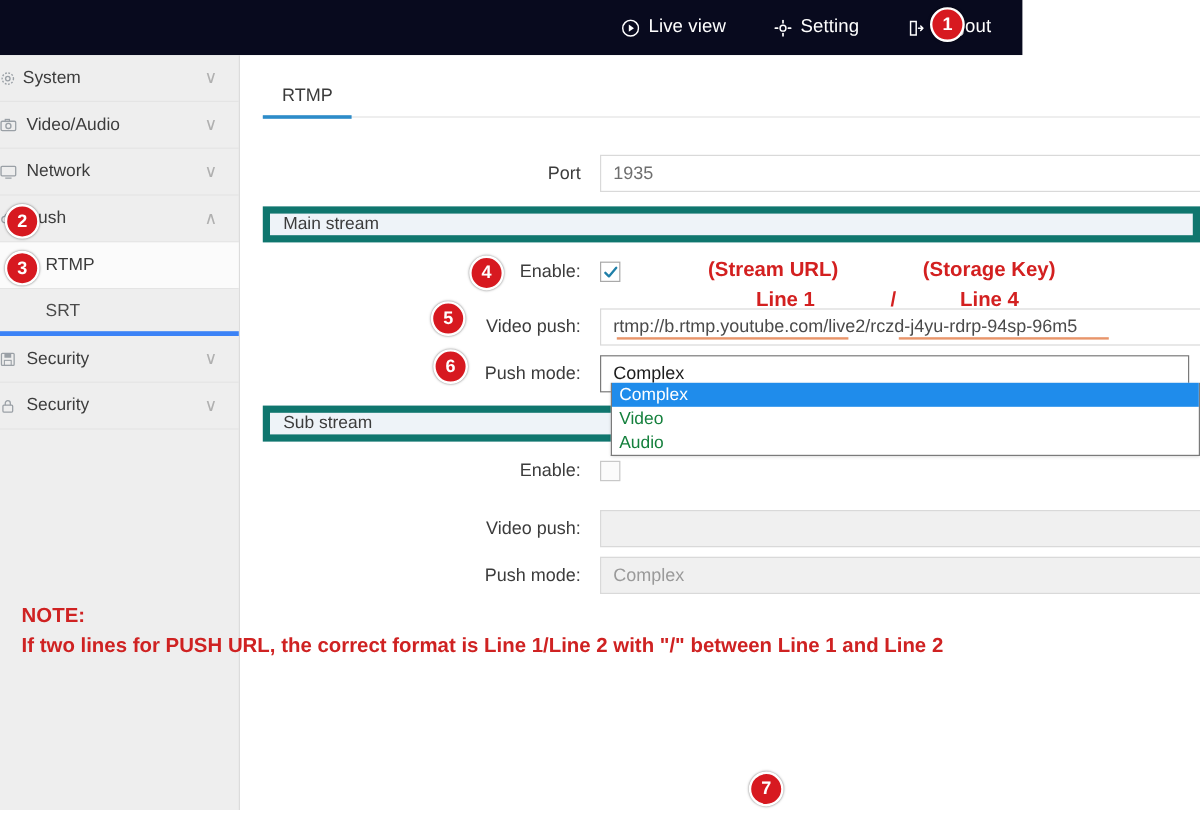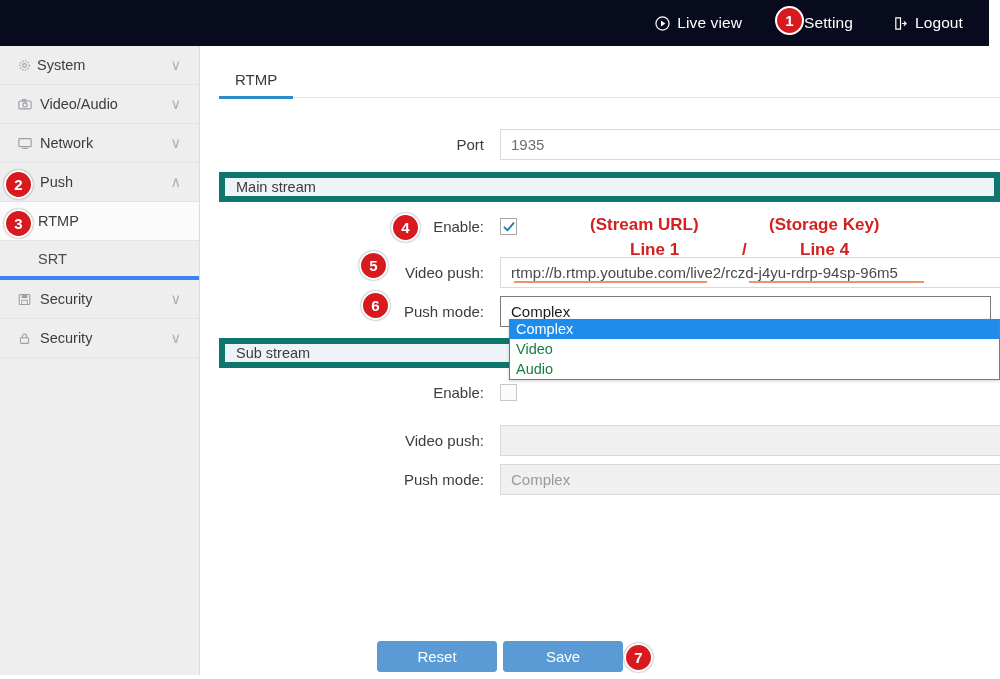--- a/index.html
+++ b/index.html
@@ -6,39 +6,39 @@
   html, body {
     width: 1000px; height: 679px;
     font-family: "Liberation Sans", sans-serif;
     background: #ffffff;
     overflow: hidden;
   }
   .app { position: relative; width: 1000px; height: 679px; background:#fff; }
 
   
   .topbar {
-    position: absolute; left:0; top:0; width:989px; height:46px;
+    position: absolute; left:0; top:0; width:852px; height:46px;
     background:#080a1e;
     display:flex; align-items:center; justify-content:flex-end;
   }
   .topnav { display:flex; align-items:center; gap:40px; padding-right:26px; }
   .topnav-item {
     display:flex; align-items:center; gap:7px;
     color:#ffffff; font-size:15.5px; letter-spacing:.1px; cursor:pointer;
   }
   .topnav-item .ic { display:inline-flex; align-items:center; }
 
   
   .sidebar {
     position:absolute; left:0; top:46px; width:200px; height:629px;
     background:#eeeeee; border-right:1px solid #dcdcdc;
   }
   .side-item {
     position:relative; height:39px; display:flex; align-items:center;
-    padding-left:18px; font-size:14.5px; color:#3c3c3c;
+    padding-left:0; font-size:14.5px; color:#3c3c3c;
     border-bottom:1px solid #e4e4e4; cursor:pointer;
   }
   .side-item .sicon { width:18px; display:inline-flex; align-items:center; color:#9aa0a6; }
   .side-item .slabel { margin-left:1px; }
   .side-item .chev {
     position:absolute; right:18px; top:50%; transform:translateY(-50%);
     color:#b0b0b0;
   }
   .side-item.sub { padding-left:38px; font-size:14.5px; background:#eeeeee; }
   .side-item.selected { background:#fbfbfb; }
@@ -321,27 +321,27 @@
 
   <div class="ann" style="left:590px; top:215px; font-size:17px;">(Stream URL)</div>
   <div class="ann" style="left:769px; top:215px; font-size:17px;">(Storage Key)</div>
   <div class="ann" style="left:630px; top:240px; font-size:17px;">Line 1</div>
   <div class="ann" style="left:742px; top:240px; font-size:17px;">/</div>
   <div class="ann" style="left:800px; top:240px; font-size:17px;">Line 4</div>
 
   <div class="uline" style="left:514px; top:281px; width:193px;"></div>
   <div class="uline" style="left:749px; top:281px; width:175px;"></div>
 
+  <div class="note-wrap">
+    <div class="note-line">NOTE:</div>
+    <div class="note-line">If two lines for PUSH URL, the correct format is Line 1/Line 2 with "/" between Line 1 and Line 2</div>
+  </div>
 
   <div class="badge" style="left:775px; top:6px;">1</div>
   <div class="badge" style="left:4px;   top:170px;">2</div>
   <div class="badge" style="left:4px;   top:209px;">3</div>
   <div class="badge" style="left:391px; top:213px;">4</div>
   <div class="badge" style="left:359px; top:251px;">5</div>
   <div class="badge" style="left:361px; top:291px;">6</div>
   <div class="badge" style="left:624px; top:643px;">7</div>
 
-  <div class="btnrow">
-    <div class="btn">Reset</div>
-    <div class="btn">Save</div>
-  </div>
 
 </div>
 
 </body></html>

